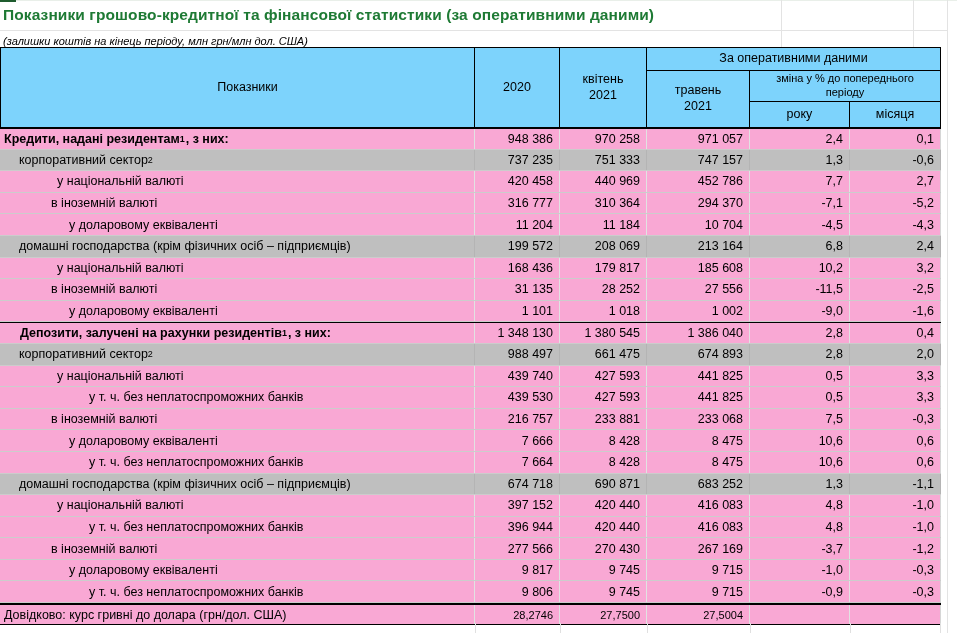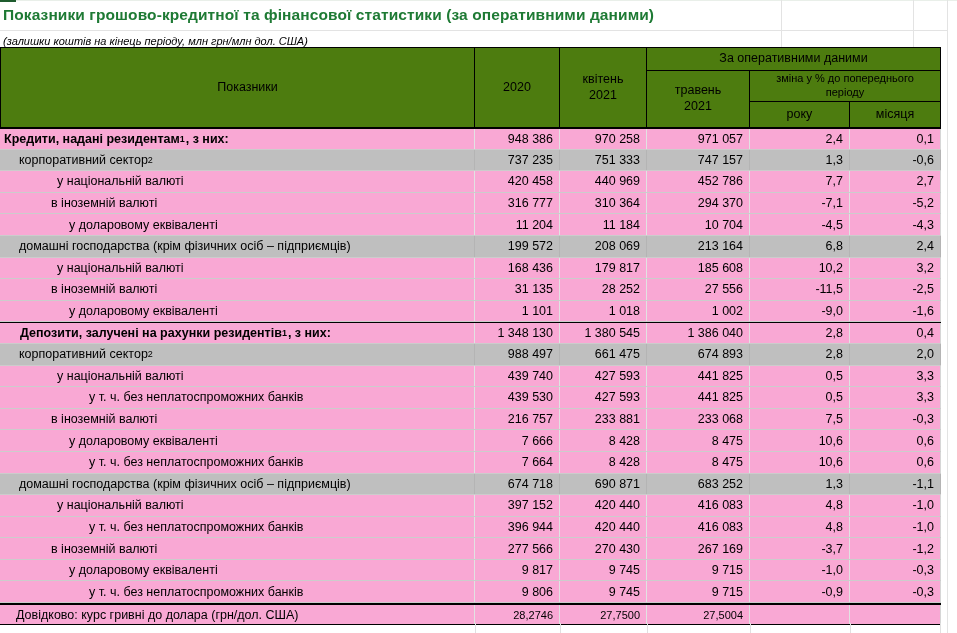--- a/index.html
+++ b/index.html
@@ -21,21 +21,21 @@
   .thead {
     display: grid;
     grid-template-columns: 474px 85px 87px 103px 100px 91px;
     grid-template-rows: 23px 31px 26px;
     border-top: 1px solid #000; border-left: 1px solid #000;
     font-size: 12.5px;
   }
   .hcell {
     border-right: 1px solid #000; border-bottom: 1px solid #000;
     display: flex; align-items: center; justify-content: center;
-    text-align: center; line-height: 1.25; white-space: pre-line; background: #4d7c0f;
+    text-align: center; line-height: 1.25; white-space: pre-line; background: #7dd3fc;
   }
   .h-indicators { grid-column: 1; grid-row: 1 / 4; padding-left: 20px; }
   .h-2020      { grid-column: 2; grid-row: 1 / 4; }
   .h-apr       { grid-column: 3; grid-row: 1 / 4; }
   .h-group     { grid-column: 4 / 7; grid-row: 1; }
   .h-may       { grid-column: 4; grid-row: 2 / 4; }
   .h-change    { grid-column: 5 / 7; grid-row: 2; font-size: 11px; }
   .h-year      { grid-column: 5; grid-row: 3; }
   .h-month     { grid-column: 6; grid-row: 3; }
 
@@ -312,21 +312,21 @@
         <div class="cell label" style="padding-left: 89px;">
           <span>у т. ч. без неплатоспроможних банків</span>
         </div>
         <div class="cell num">9 806</div>
         <div class="cell num">9 745</div>
         <div class="cell num">9 715</div>
         <div class="cell num">-0,9</div>
         <div class="cell num">-0,3</div>
       </div>
       <div class="trow footer">
-        <div class="cell label" style="padding-left: 16px;">
+        <div class="cell label" style="padding-left: 4px;">
           <span>Довідково: курс гривні до долара (грн/дол. США)</span>
         </div>
         <div class="cell num">28,2746</div>
         <div class="cell num">27,7500</div>
         <div class="cell num">27,5004</div>
         <div class="cell num"></div>
         <div class="cell num"></div>
       </div>
     </div>
 </div>

